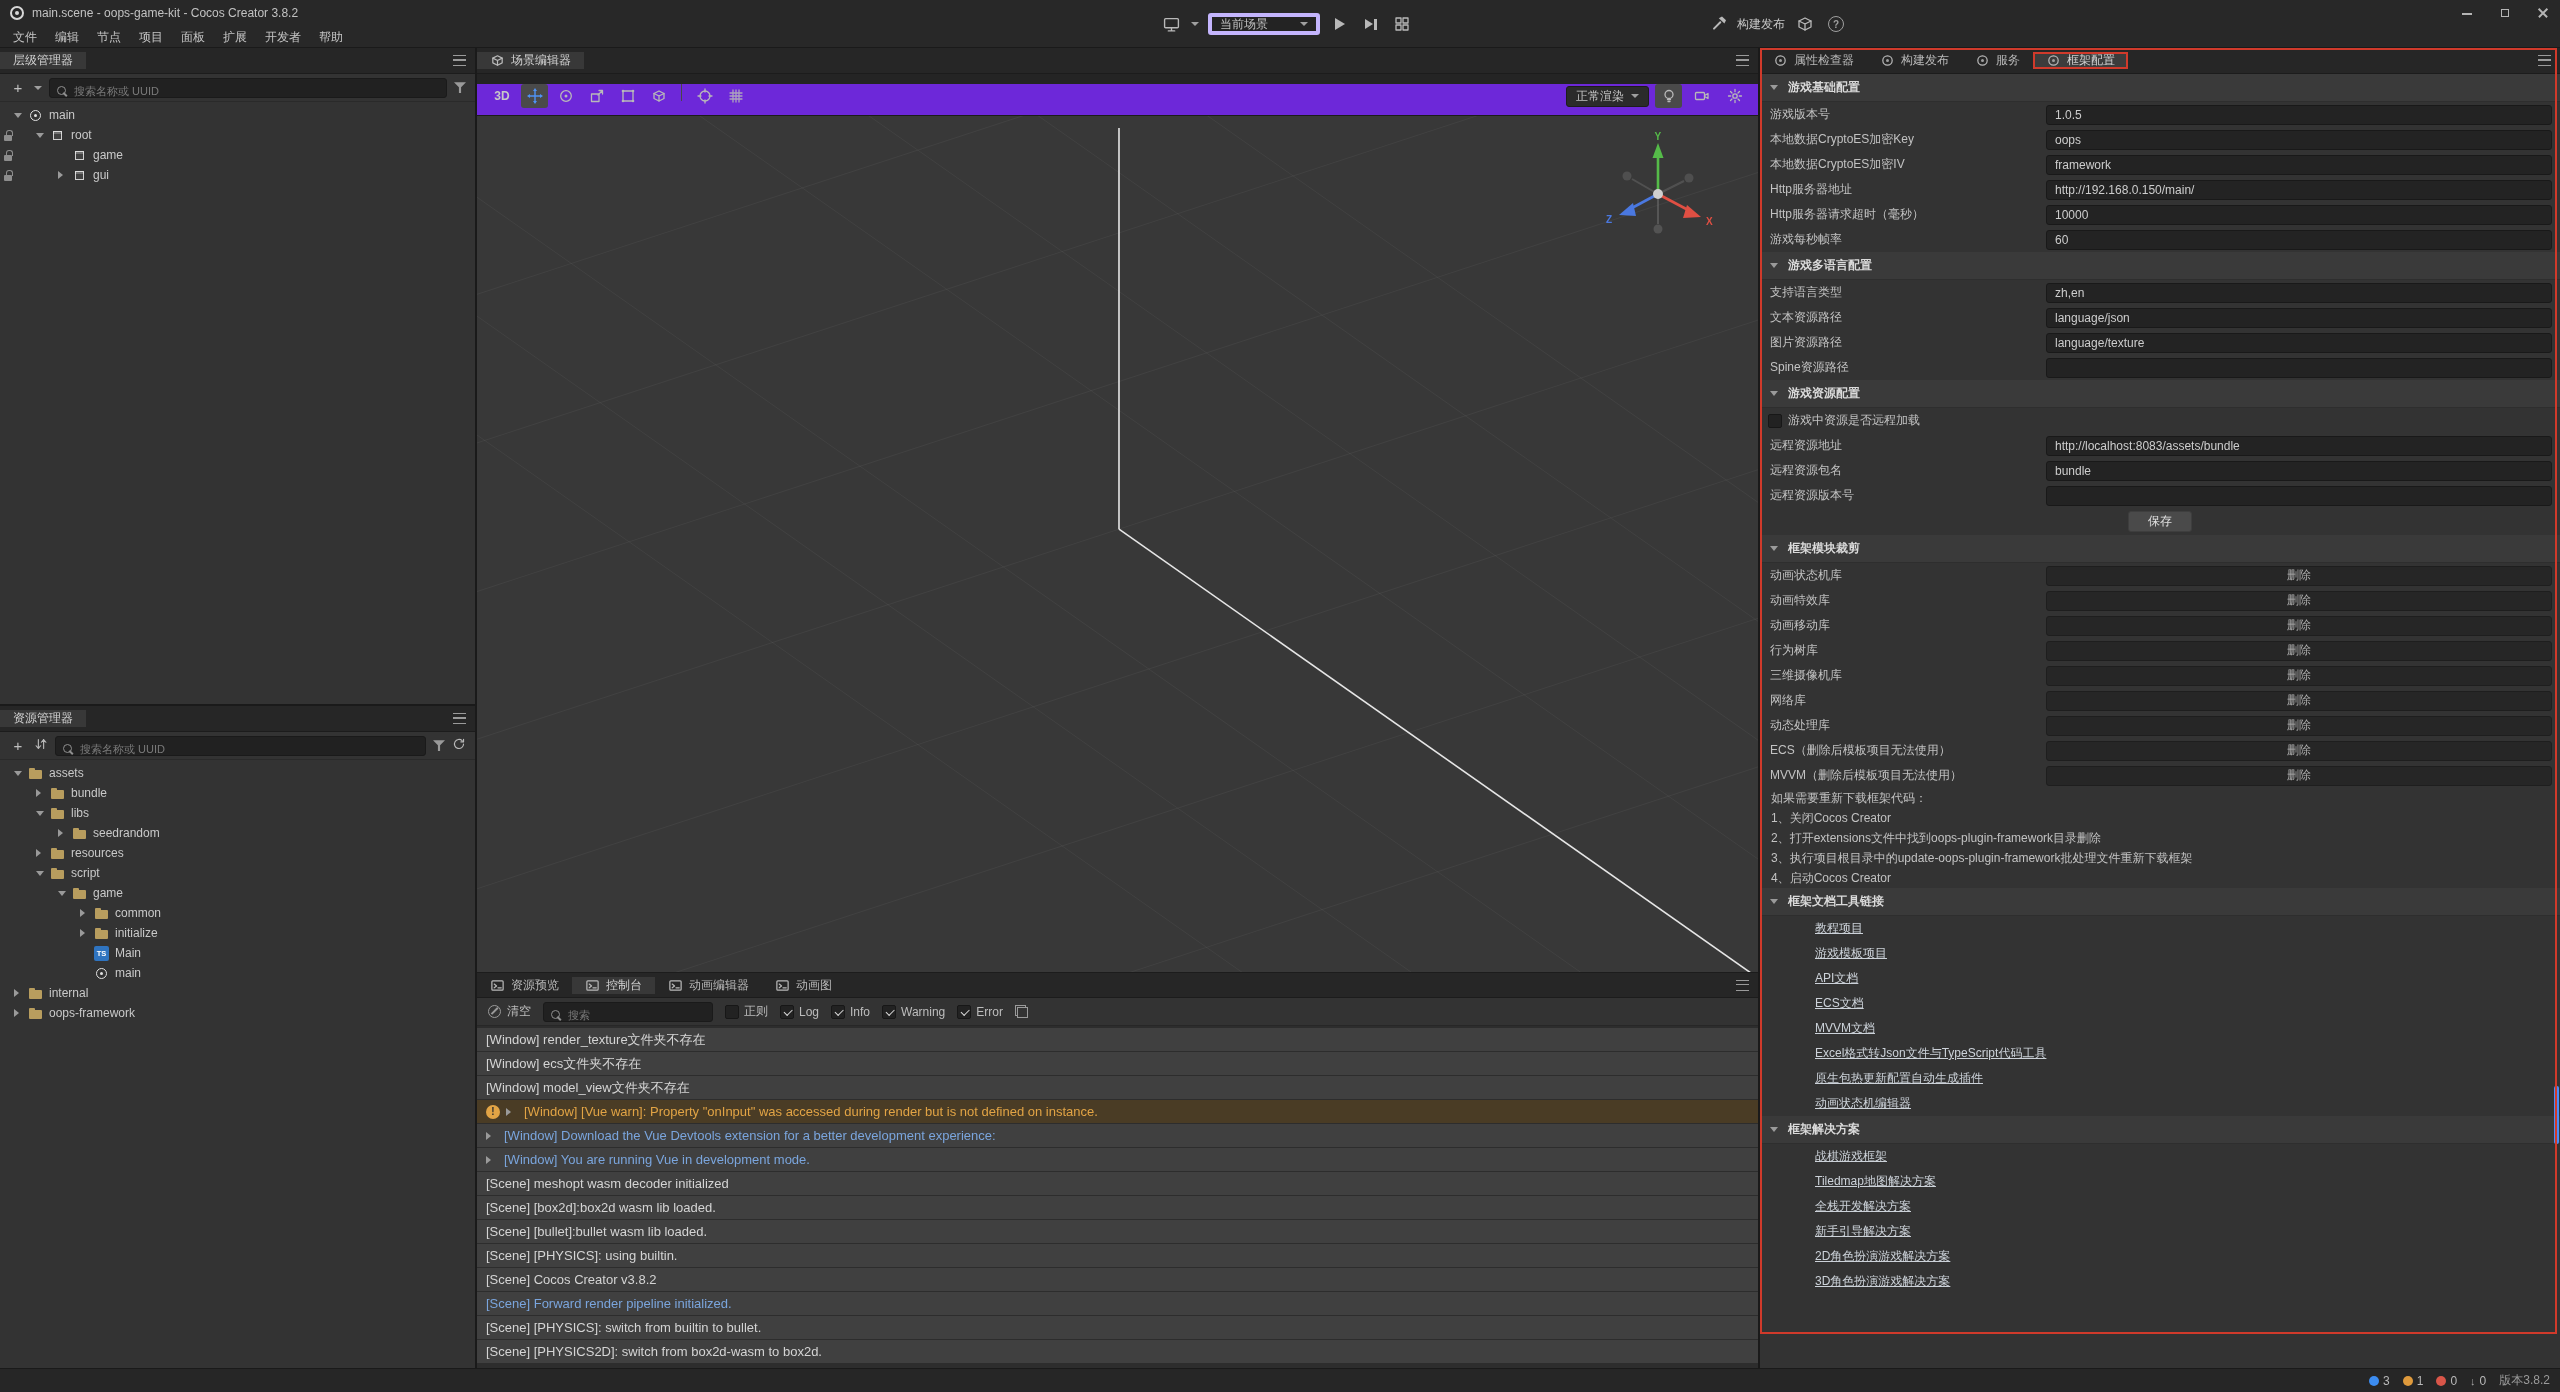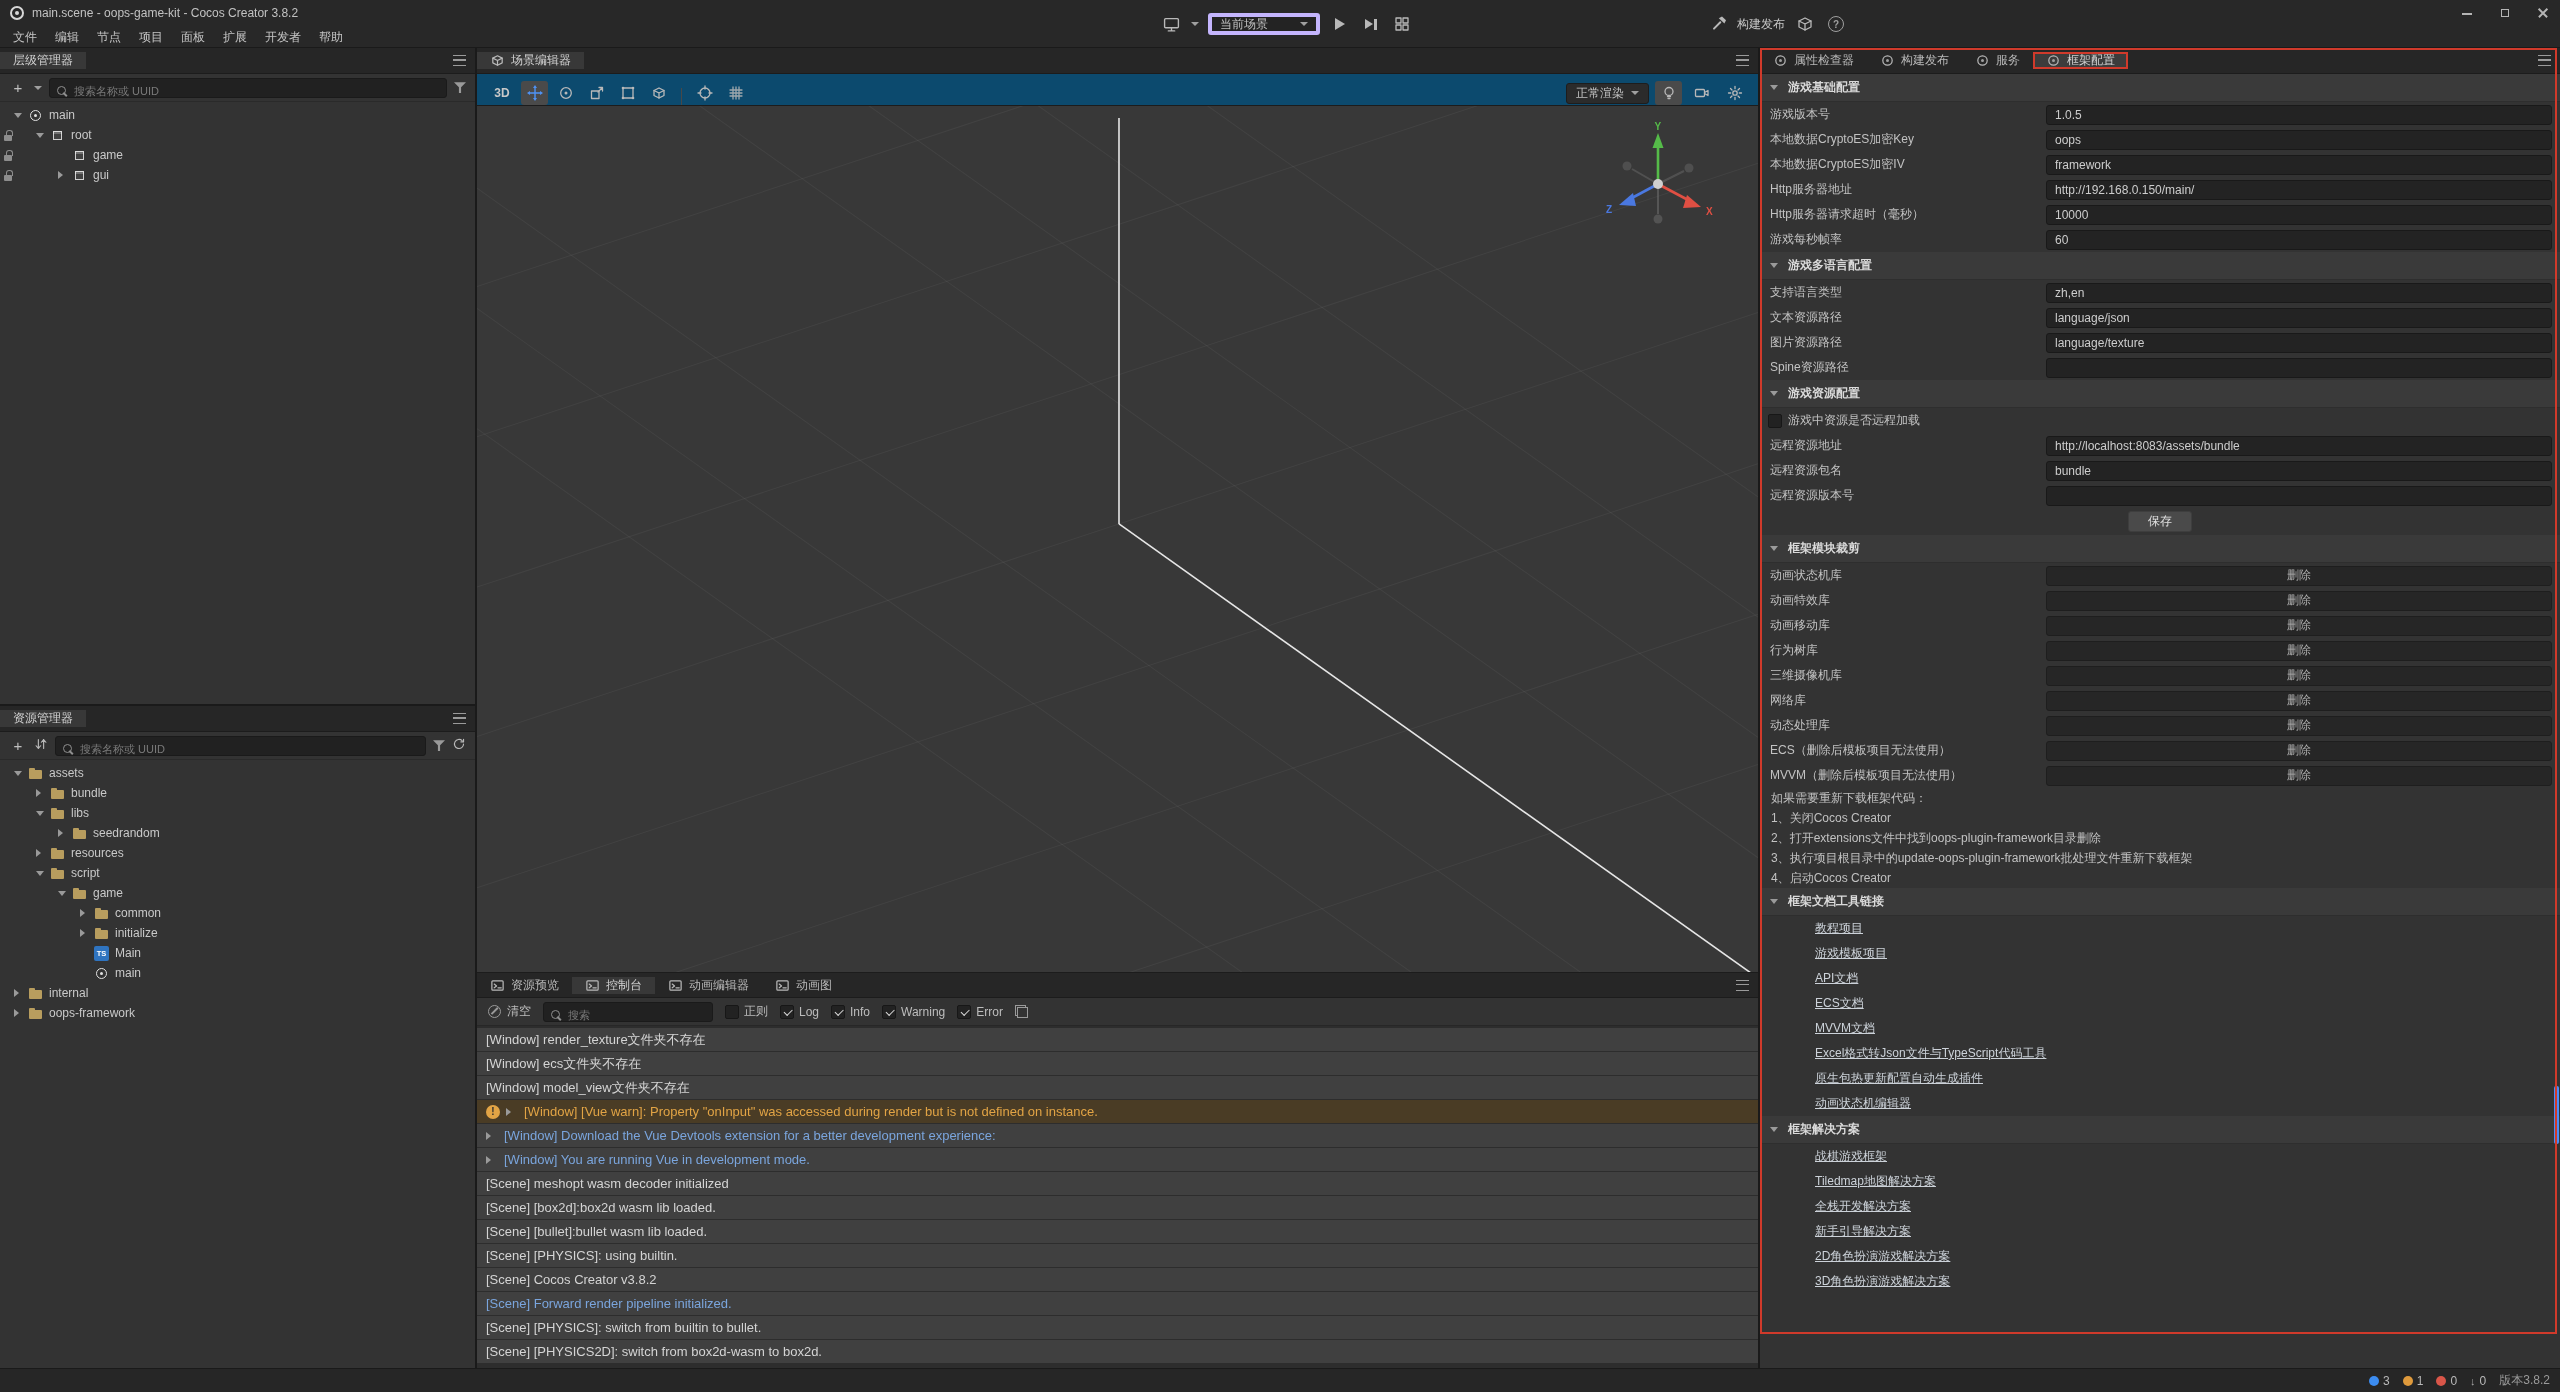--- a/index.html
+++ b/index.html
@@ -81,21 +81,21 @@
   .node-icon.node::after { content:""; position:absolute; left:3px; top:3px; width:9px; height:3px; background:rgba(255,255,255,.25); }
   .node-icon.scene::before,.node-icon.cocos::before { content:""; position:absolute; inset:2px; border:1.5px solid #e2e2e2; border-radius:50%; }
   .node-icon.scene::after,.node-icon.cocos::after { content:""; position:absolute; left:6px; top:6px; width:3px; height:3px; background:#e2e2e2; border-radius:50%; }
   .node-icon.folder::before { content:""; position:absolute; left:1px; top:2px; width:6px; height:3px; background:#b89d5e; border-radius:1px 1px 0 0; }
   .node-icon.folder::after { content:""; position:absolute; left:1px; top:4px; width:13px; height:9px; background:#b89d5e; border-radius:1px; }
   .node-icon.ts { background:#2f74c0; border-radius:2px; }
   .node-icon.ts::before { content:"TS"; position:absolute; inset:0; display:flex; align-items:center; justify-content:center; color:#fff; font-size:7.5px; font-weight:bold; }
   .tree-label { color:#c9c9c9; white-space:nowrap; }
 
   
-  .scene-toolbar { height:32px; background:#0c4a6e; border-bottom:1px solid #1c1c1c; display:flex; align-items:flex-end; gap:4px; padding:0 10px; flex:0 0 auto; }
+  .scene-toolbar { height:32px; background:#6d28d9; border-bottom:1px solid #1c1c1c; display:flex; align-items:flex-start; gap:4px; padding:0 10px; flex:0 0 auto;margin-top:10px; }
   .tool-btn { width:27px; height:24px; border-radius:3px; display:flex; align-items:center; justify-content:center; color:#b5b5b5; }
   .tool-btn.active { background:#4a4a4a; }
   .tool-btn.mode3d { width:30px; font-weight:bold; color:#c8c8c8; }
   .sep { width:1px; height:17px; background:#484848; margin:0 5px; }
   .right-tools { margin-left:auto; display:flex; align-items:center; gap:6px; }
   .render-dropdown { height:21px; display:flex; align-items:center; gap:7px; padding:0 9px; background:#2b2b2b; border:1px solid #1d1d1d; border-radius:3px; color:#c0c0c0; }
   .viewport { flex:1; position:relative; background:#383838; overflow:hidden; min-height:0; }
   .viewport svg.gridlayer { position:absolute; inset:0; width:100%; height:100%; }
   .gizmo { position:absolute; top:14px; right:40px; }
 

